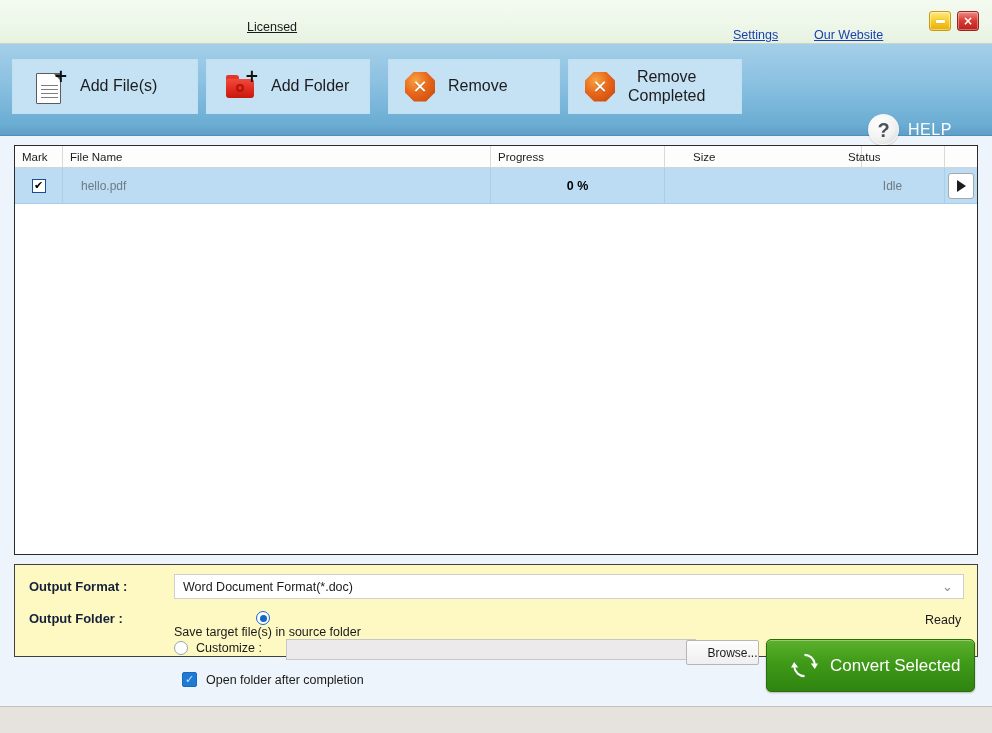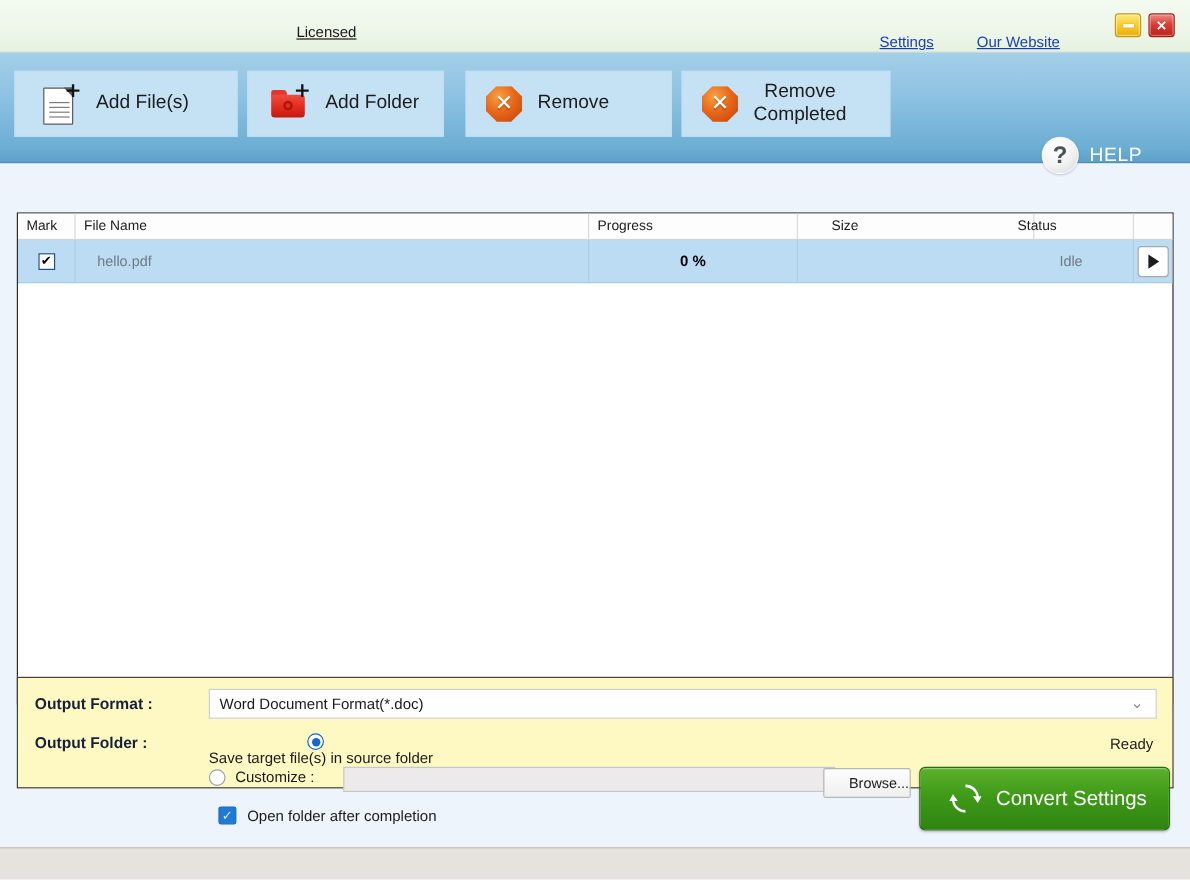--- a/index.html
+++ b/index.html
@@ -170,21 +170,20 @@
   }
   .help-circle span { font-size: 20px; font-weight: bold; color: #4a5358; line-height: 1; }
   .help-text { font-size: 16px; color: #ffffff; letter-spacing: .5px; }
 
   
   .listpanel {
     position: absolute; left: 14px; top: 145px;
     width: 964px; height: 410px;
     background: #fff;
     border: 1px solid #2b2b2b;
-    margin-top: 32px;
   }
   .lheader {
     position: absolute; left: 0; top: 0; width: 962px; height: 22px;
     background: #fdfdfd;
     border-bottom: 1px solid #d4d4d4;
   }
   .lheader .hc {
     position: absolute; top: 0; height: 21px;
     font-size: 11.5px; color: #1c1c1c;
     display: flex; align-items: center; padding-left: 7px;
@@ -461,17 +460,17 @@
   <div class="browse">Browse...</div>
   <div class="ready">Ready</div>
 
   <div class="convert">
     <div class="recycle-icon">
       <svg width="27" height="27" viewBox="0 0 24 24">
         <path d="M12 3.5 A8.5 8.5 0 0 1 20.2 10.2 L17.6 10.2 L21.2 15.2 L24 10.2 L21.9 10.2 A10 10 0 0 0 12 1.6 Z" fill="#ffffff"></path>
         <path d="M12 20.5 A8.5 8.5 0 0 1 3.8 13.8 L6.4 13.8 L2.8 8.8 L0 13.8 L2.1 13.8 A10 10 0 0 0 12 22.4 Z" fill="#ffffff"></path>
       </svg>
     </div>
-    <div class="lbl">Convert Settings</div>
+    <div class="lbl">Convert Selected</div>
   </div>
 
   <div class="statusbar"></div>
 </div>
 
 </body></html>

